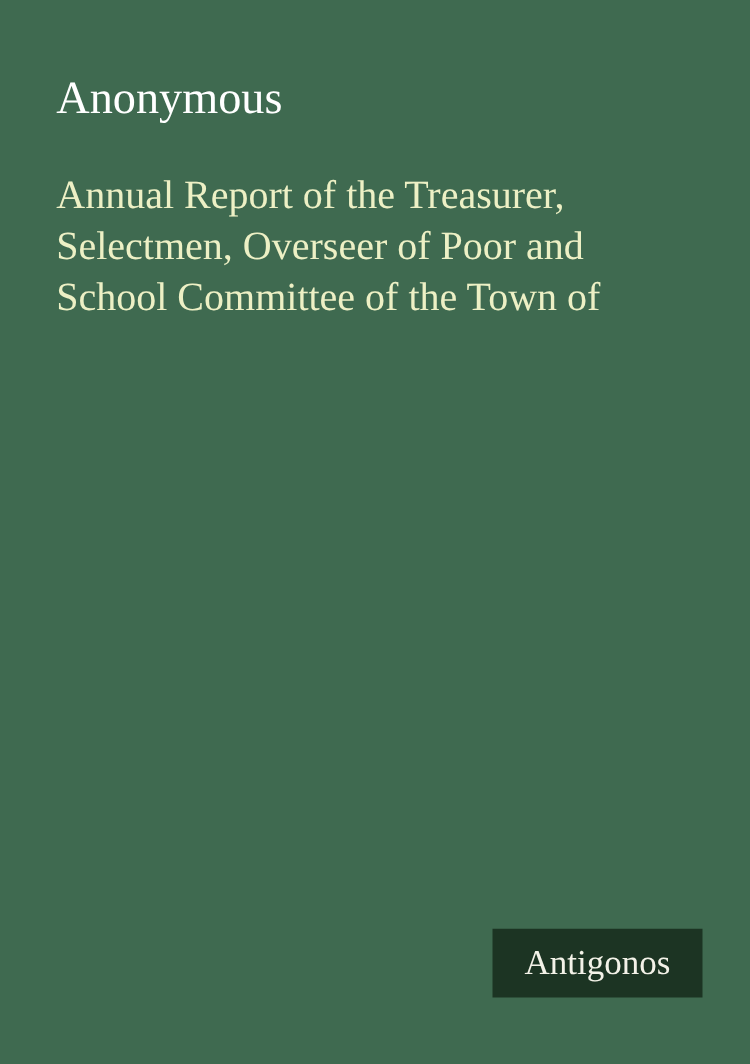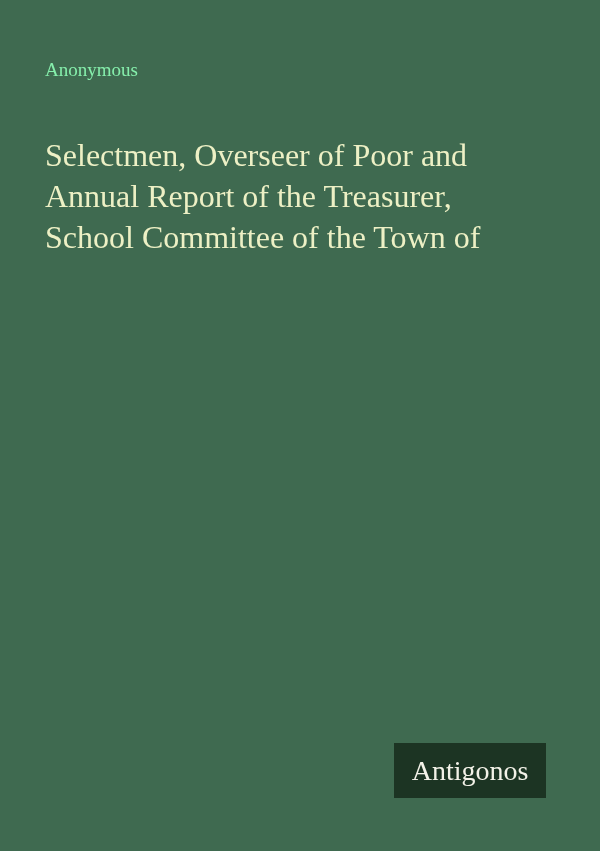--- a/index.html
+++ b/index.html
@@ -15,42 +15,42 @@
   .cover {
     position: relative;
     width: 600px;
     height: 851px;
     background: #3F6A50;
   }
   .author {
     position: absolute;
     left: 45px;
     top: 60px;
-    font-size: 19px;
+    font-size: 37px;
     line-height: 1;
-    color: #86efac;
+    color: #ffffff;
     white-space: nowrap;
   }
   .title-block {
     position: absolute;
     left: 45px;
     top: 135px;
     width: 530px;
     color: #EDF0C5;
     font-size: 32px;
     line-height: 41px;
   }
   .title-line {
     white-space: nowrap;
   }
   .publisher-badge {
     position: absolute;
     left: 394px;
     top: 743px;
-    width: 152px;
+    width: 168px;
     height: 55px;
     background: #1C3423;
     display: flex;
     align-items: center;
     justify-content: center;
   }
   .publisher-name {
     color: #F3F2E8;
     font-size: 28px;
     line-height: 1;
@@ -58,22 +58,22 @@
   }
 </style>
 </head>
 <body>
 
 <div class="cover">
 
   <div class="author">Anonymous</div>
 
   <div class="title-block">
+    <div class="title-line">Annual Report of the Treasurer,</div>
     <div class="title-line">Selectmen, Overseer of Poor and</div>
-    <div class="title-line">Annual Report of the Treasurer,</div>
     <div class="title-line">School Committee of the Town of</div>
   </div>
 
   <div class="publisher-badge">
     <span class="publisher-name">Antigonos</span>
   </div>
 
 </div>
 
 </body></html>

